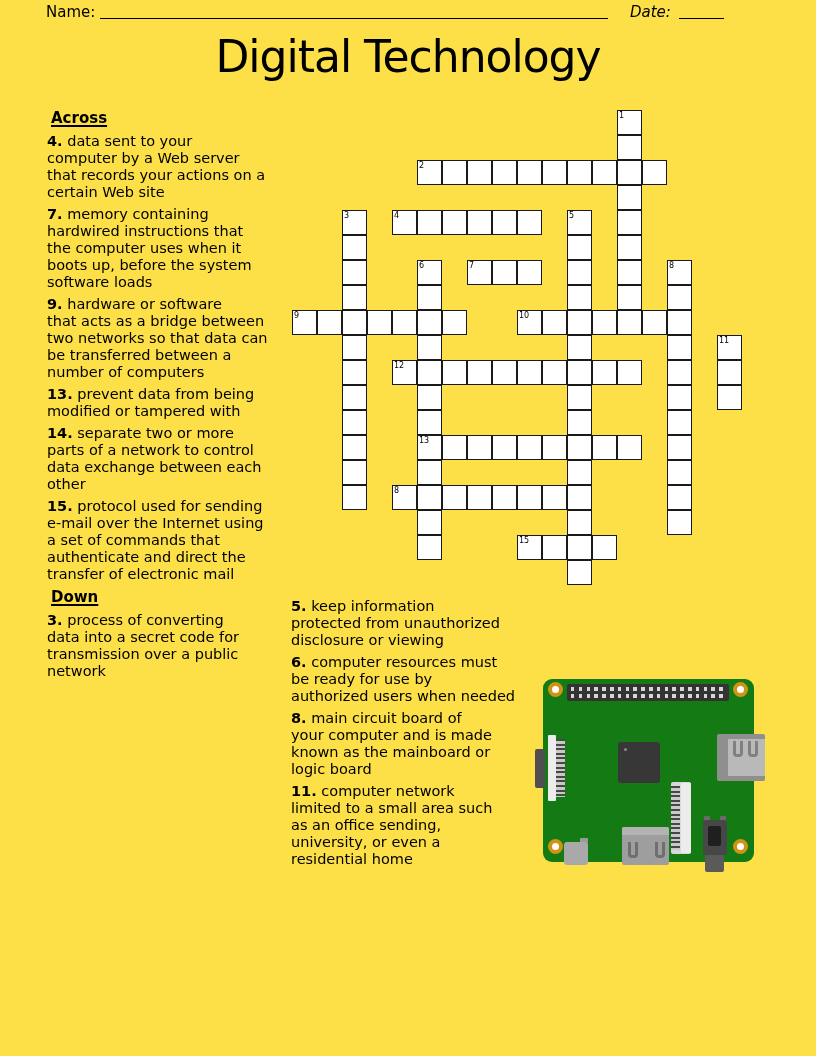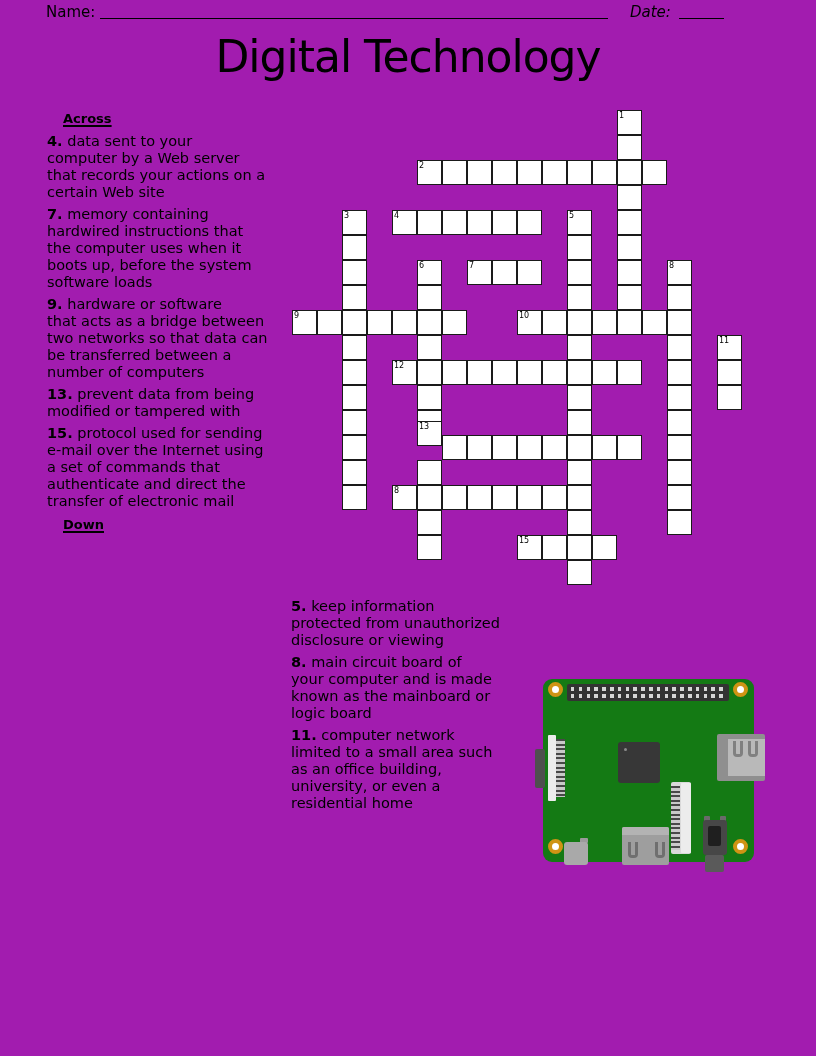--- a/index.html
+++ b/index.html
@@ -1,35 +1,35 @@
 <!DOCTYPE html>
 <html><head>
 <meta charset="utf-8">
 <style>
   html,body{margin:0;padding:0;background:#fff;}
-  #page{position:relative;width:816px;height:1056px;background:#a21caf;overflow:hidden;
+  #page{position:relative;width:816px;height:1056px;background:#fde047;overflow:hidden;
         font-family:"DejaVu Sans","Liberation Sans",sans-serif;color:#000;}
 
   
   .hdr-label{position:absolute;font-size:15px;line-height:18px;}
   #name-label{left:46px;top:3px;}
   #date-label{left:630px;top:3px;font-style:italic;}
   .fill-line{position:absolute;height:15px;top:3px;border-bottom:1.6px solid #000;}
   #name-line{left:100px;width:508px;}
   #date-line{left:679px;width:45px;}
 
   
   #title{position:absolute;left:0;top:31px;width:816px;text-align:center;
          font-size:44px;line-height:52px;letter-spacing:-1px;}
 
   
   .col{position:absolute;width:256px;font-size:14.5px;line-height:17px;}
   #across-col{left:47px;top:109px;}
   #down-col2{left:291px;top:598px;}
-  .clue-heading{font-weight:bold;font-size:13px;line-height:19px;margin:0 0 5px 16px;
+  .clue-heading{font-weight:bold;font-size:15px;line-height:19px;margin:0 0 5px 4px;
                 text-decoration:underline;text-decoration-thickness:1.5px;text-underline-offset:2px;}
   .clue{margin:0 0 5px 0;}
   .clue-num{font-weight:bold;}
   .clue-text{white-space:pre-line;}
 
   
   #grid{position:absolute;left:292px;top:110px;width:450px;height:475px;}
   .cell{position:absolute;width:25px;height:25px;box-sizing:border-box;
         background:#fff;border:1.5px solid #1a1a1a;}
   .cellnum{position:absolute;left:1px;top:0;font-size:8px;line-height:9px;
@@ -148,21 +148,21 @@
       <div class="cell" style="left: 275px; top: 450px;"></div>
       <div class="cell" style="left: 125px; top: 150px;">
         <span class="cellnum">6</span>
       </div>
       <div class="cell" style="left: 125px; top: 175px;"></div>
       <div class="cell" style="left: 125px; top: 200px;"></div>
       <div class="cell" style="left: 125px; top: 225px;"></div>
       <div class="cell" style="left: 125px; top: 250px;"></div>
       <div class="cell" style="left: 125px; top: 275px;"></div>
       <div class="cell" style="left: 125px; top: 300px;"></div>
-      <div class="cell" style="left: 125px; top: 311px;">
+      <div class="cell" style="left: 125px; top: 325px;">
         <span class="cellnum">13</span>
       </div>
       <div class="cell" style="left: 125px; top: 350px;"></div>
       <div class="cell" style="left: 125px; top: 375px;"></div>
       <div class="cell" style="left: 125px; top: 400px;"></div>
       <div class="cell" style="left: 125px; top: 425px;"></div>
       <div class="cell" style="left: 175px; top: 150px;">
         <span class="cellnum">7</span>
       </div>
       <div class="cell" style="left: 200px; top: 150px;"></div>
@@ -242,43 +242,54 @@
 the computer uses when it
 boots up, before the system
 software loads</span></div>
         <div class="clue"><b class="clue-num">9.</b><span class="clue-text"> hardware or software
 that acts as a bridge between
 two networks so that data can
 be transferred between a
 number of computers</span></div>
         <div class="clue"><b class="clue-num">13.</b><span class="clue-text"> prevent data from being
 modified or tampered with</span></div>
+        <div class="clue"><b class="clue-num">14.</b><span class="clue-text"> separate two or more
+parts of a network to control
+data exchange between each
+other</span></div>
         <div class="clue"><b class="clue-num">15.</b><span class="clue-text"> protocol used for sending
 e-mail over the Internet using
 a set of commands that
 authenticate and direct the
 transfer of electronic mail</span></div>
       </div>
     <div class="clue-heading">Down</div>
     <div>
+        <div class="clue"><b class="clue-num">3.</b><span class="clue-text"> process of converting
+data into a secret code for
+transmission over a public
+network</span></div>
       </div>
   </div>
 
   <div id="down-col2" class="col">
     <div>
         <div class="clue"><b class="clue-num">5.</b><span class="clue-text"> keep information
 protected from unauthorized
 disclosure or viewing</span></div>
+        <div class="clue"><b class="clue-num">6.</b><span class="clue-text"> computer resources must
+be ready for use by
+authorized users when needed</span></div>
         <div class="clue"><b class="clue-num">8.</b><span class="clue-text"> main circuit board of
 your computer and is made
 known as the mainboard or
 logic board</span></div>
         <div class="clue"><b class="clue-num">11.</b><span class="clue-text"> computer network
 limited to a small area such
-as an office building,
+as an office sending,
 university, or even a
 residential home</span></div>
       </div>
   </div>
 
   <div id="board">
     <div id="hole-tl" class="hole"></div>
     <div id="hole-tr" class="hole"></div>
     <div id="hole-bl" class="hole"></div>
     <div id="hole-br" class="hole"></div>

